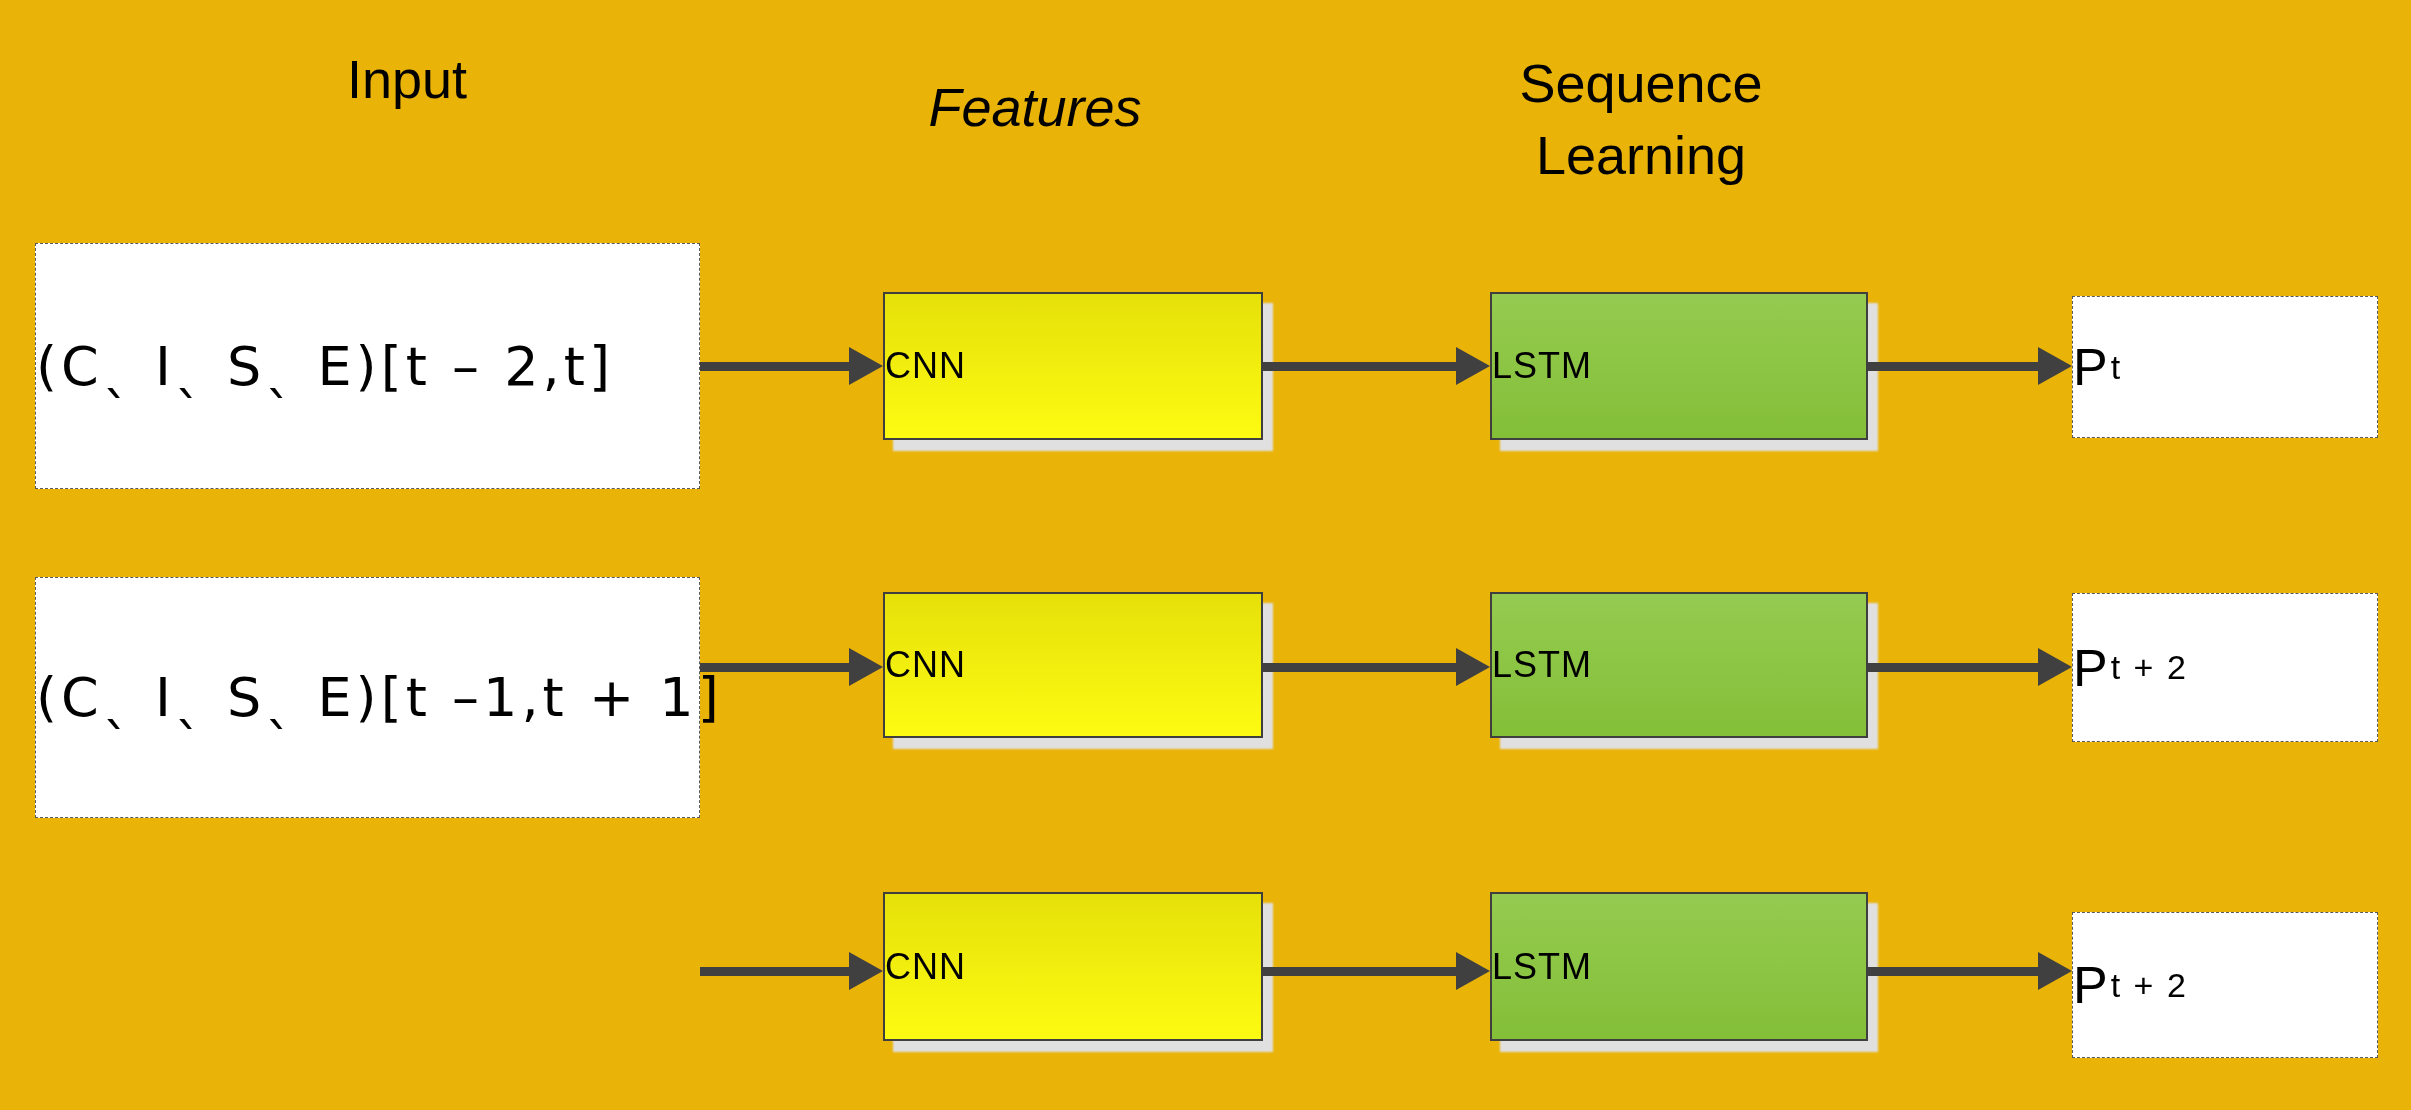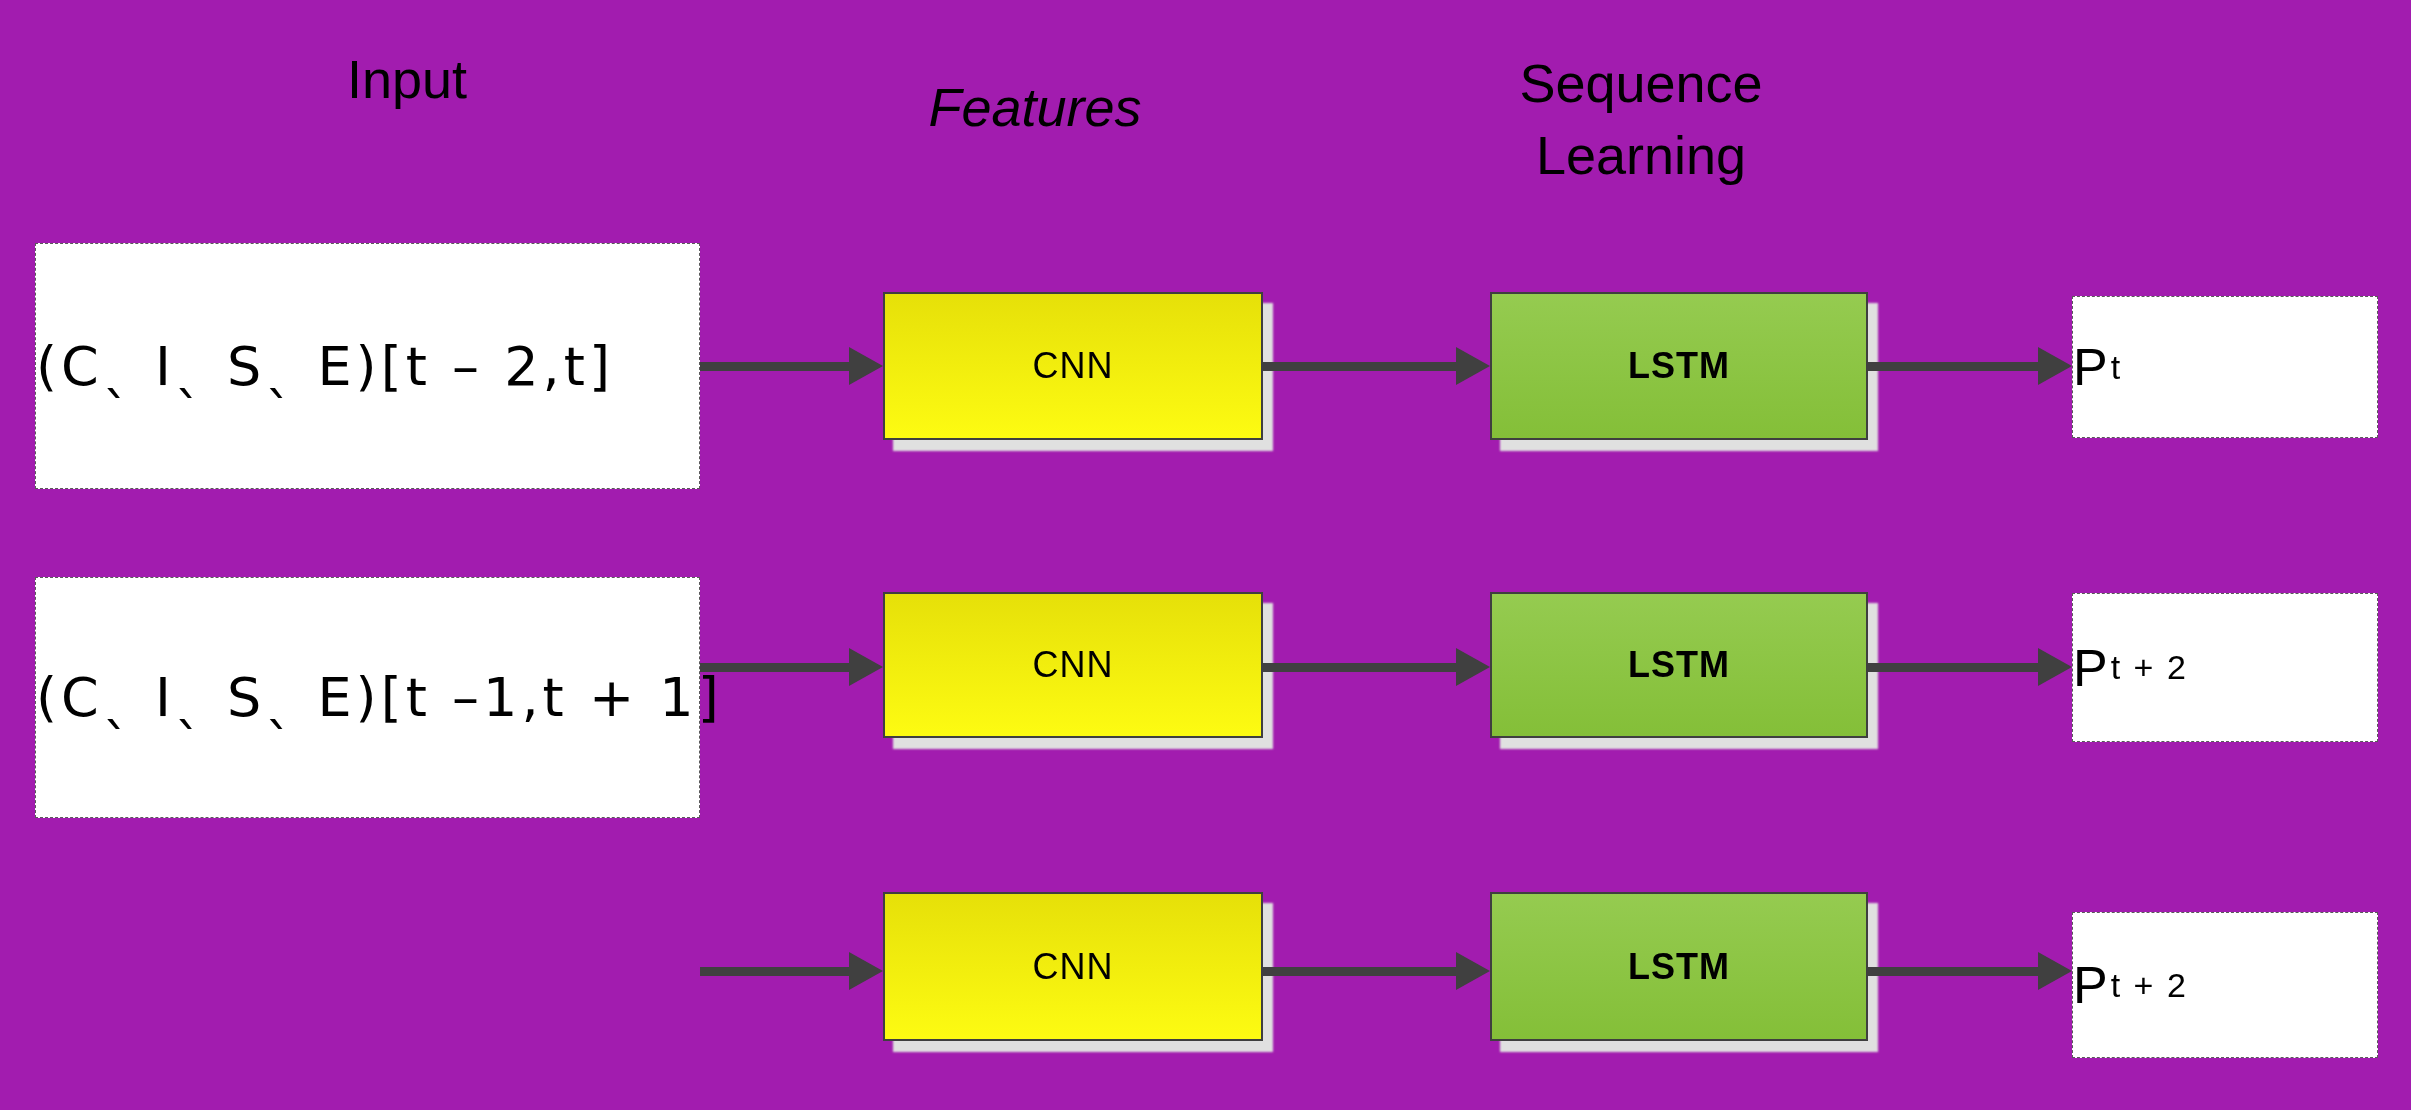--- a/index.html
+++ b/index.html
@@ -1,41 +1,41 @@
 <!DOCTYPE html>
 <html style="--cnn-top: #e6e009; --cnn-bottom: #fdfb12; --lstm-top: #95cb50; --lstm-bottom: #84bf38; --box-border: #3f3f3f; --arrow: #404040; --dash-border: #5a5a5a; --shadow: #e0e0e0; --text: #000000;"><head>
 <meta charset="utf-8">
 <style>
   html,body { margin:0; padding:0; background:#ffffff; }
   body { width:2411px; height:1110px; position:relative; overflow:hidden;
          font-family:"Liberation Sans","DejaVu Sans",sans-serif; color:#000; }
 
-  .canvas { position:absolute; left:0; top:0; width:2411px; height:1110px; background:#a21caf; }
+  .canvas { position:absolute; left:0; top:0; width:2411px; height:1110px; background:#eab308; }
 
   
   .hdr { position:absolute; transform:translateX(-50%); font-size:54px; line-height:1.3;
          color:var(--text,#000); text-align:center; white-space:nowrap; }
   .hdr.wrap { white-space:normal; width:330px; line-height:1.33;margin-top:20px; }
   #hdr-input    { left:407px;  top:44px;  }
   #hdr-features { left:1035px; top:72px;font-style:italic;  }
   #hdr-seq      { left:1641px; top:28px;  }
   #hdr-output   { left:2232px; top:72px;  }
 
   
   .dash-box { position:absolute; border:1.5px dashed var(--dash-border,#5a5a5a); background:#fff;
               display:flex; align-items:center; justify-content:flex-start; box-sizing:border-box; }
   .solid-box { position:absolute; border:2px solid var(--box-border,#3f3f3f); box-sizing:border-box;
-               display:flex; align-items:center; justify-content:center;
+               display:flex; align-items:center; 
                box-shadow:10px 11px 2px 0 var(--shadow,#e0e0e0); }
   .cnn  { background:linear-gradient(to bottom, var(--cnn-top,#e6e009),  var(--cnn-bottom,#fdfb12)); }
   .lstm { background:linear-gradient(to bottom, var(--lstm-top,#95cb50), var(--lstm-bottom,#84bf38)); }
 
   .input-box  { left:35px;   width:665px; }
   .cnn        { left:883px;  width:380px; }
-  .lstm       { left:1490px; width:378px;font-weight:bold; }
+  .lstm       { left:1490px; width:378px; }
   .output-box { left:2072px; width:306px; }
 
   .r0.input-box { top:243px; height:246px; }
   .r1.input-box { top:577px; height:241px; }
   .r2.input-box { top:861px; height:239px; }
   .r0.cnn,.r0.lstm { top:292px; height:148px; }
   .r1.cnn,.r1.lstm { top:592px; height:146px; }
   .r2.cnn,.r2.lstm { top:892px; height:149px; }
   .r0.output-box { top:296px; height:142px; }
   .r1.output-box { top:593px; height:149px; }

